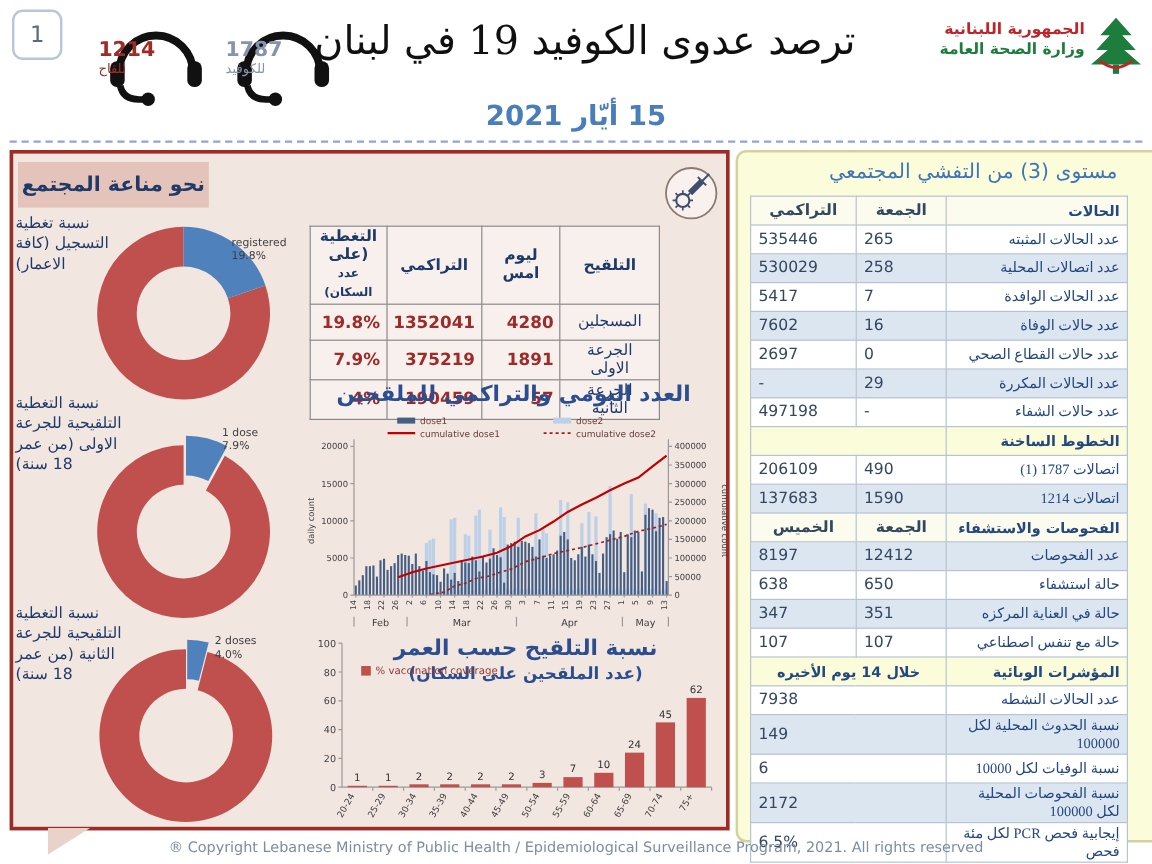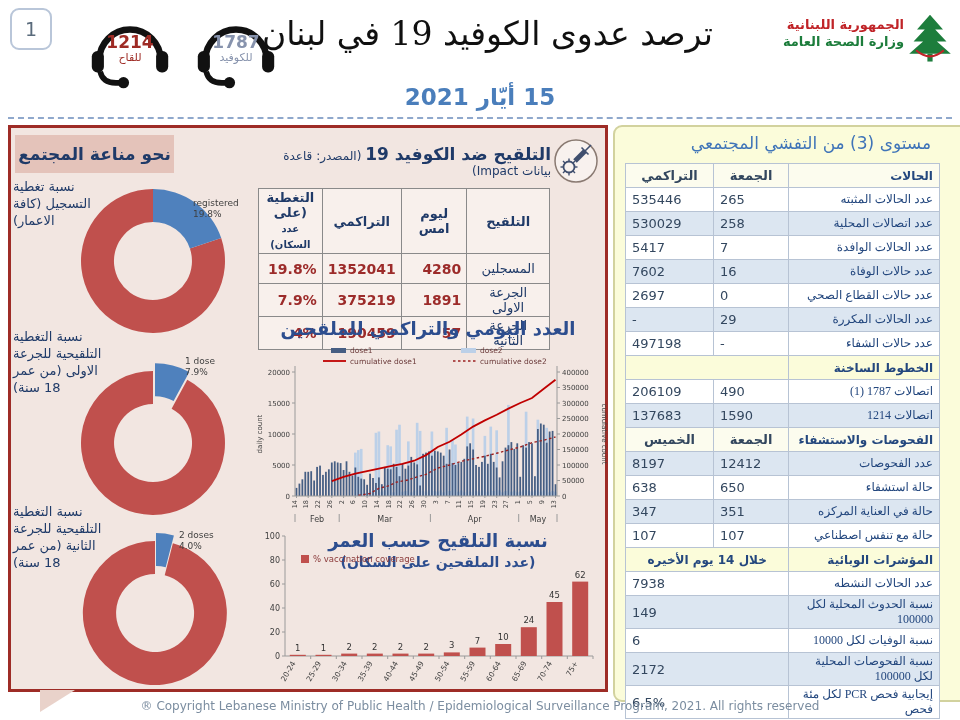--- a/index.html
+++ b/index.html
@@ -3,21 +3,21 @@
 <meta charset="utf-8">
 <style>
   html,body{margin:0;padding:0;background:#fff;}
   .page{position:relative;width:960px;height:720px;background:#ffffff;overflow:hidden;
         font-family:"DejaVu Sans",sans-serif;direction:rtl;}
   .abs{position:absolute;}
 
   
   .page-num{left:10px;top:8px;width:38px;height:38px;border:2px solid #b9c6d9;border-radius:9px;
             background:#fff;color:#5a6b7c;font-size:19px;line-height:38px;text-align:center;direction:ltr;}
-  .headset{width:96px;height:82px;direction:ltr;text-align:center;}
+  .headset{width:96px;height:82px;direction:ltr;text-align:left;}
   .headset svg{position:absolute;left:0;top:0;}
   .hs-num{position:absolute;left:0;top:22px;width:96px;font-weight:bold;font-size:17px;}
   .hs-lbl{position:absolute;left:0;top:41px;width:96px;font-size:11px;}
   .hs-red{color:#9e2b25;}
   .hs-blue{color:#8793ad;}
   .main-title{left:255px;top:14px;width:465px;text-align:center;color:#101010;
               font-family:"DejaVu Serif",serif;font-size:33px;}
   .logo{left:766px;top:8px;width:190px;height:66px;}
   .logo-text{position:absolute;right:52px;top:8px;text-align:right;font-weight:bold;font-size:13px;line-height:17px;}
   .logo-l1{color:#c02428;}
@@ -162,23 +162,20 @@
             <line x1="21.5" y1="29" x2="24.5" y2="29"></line>
           <line x1="10" y1="23" x2="12.2" y2="25.2"></line>
             <line x1="19.8" y1="32.8" x2="22" y2="35"></line>
           <line x1="22" y1="23" x2="19.8" y2="25.2"></line>
             <line x1="12.2" y1="32.8" x2="10" y2="35"></line>
         </g>
         <line x1="22" y1="23" x2="32" y2="13" stroke="#3f4e6e" stroke-width="5"></line>
         <line x1="32" y1="13" x2="38" y2="7" stroke="#3f4e6e" stroke-width="1.6"></line>
         <line x1="28.5" y1="9.5" x2="35.5" y2="16.5" stroke="#3f4e6e" stroke-width="1.6"></line>
       </svg>
-    </div>
-    <div class="abs vac-title">
-      <b>التلقيح ضد الكوفيد 19</b> <span>(المصدر: قاعدة بيانات Impact)</span>
     </div>
 
     <table class="abs vac-table">
       <colgroup>
           <col style="width:29%">
           <col style="width:23%">
           <col style="width:26%">
           <col style="width:22%">
         </colgroup>
       <tbody>

